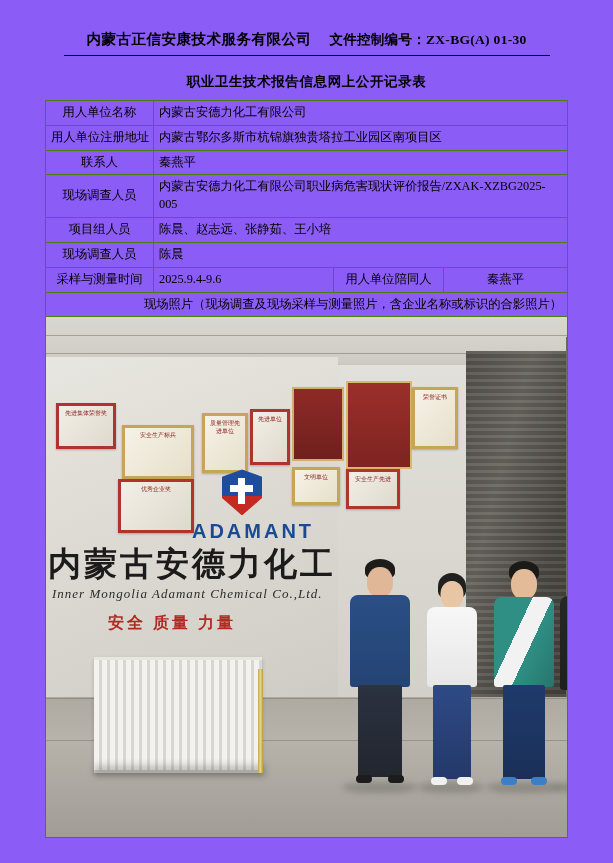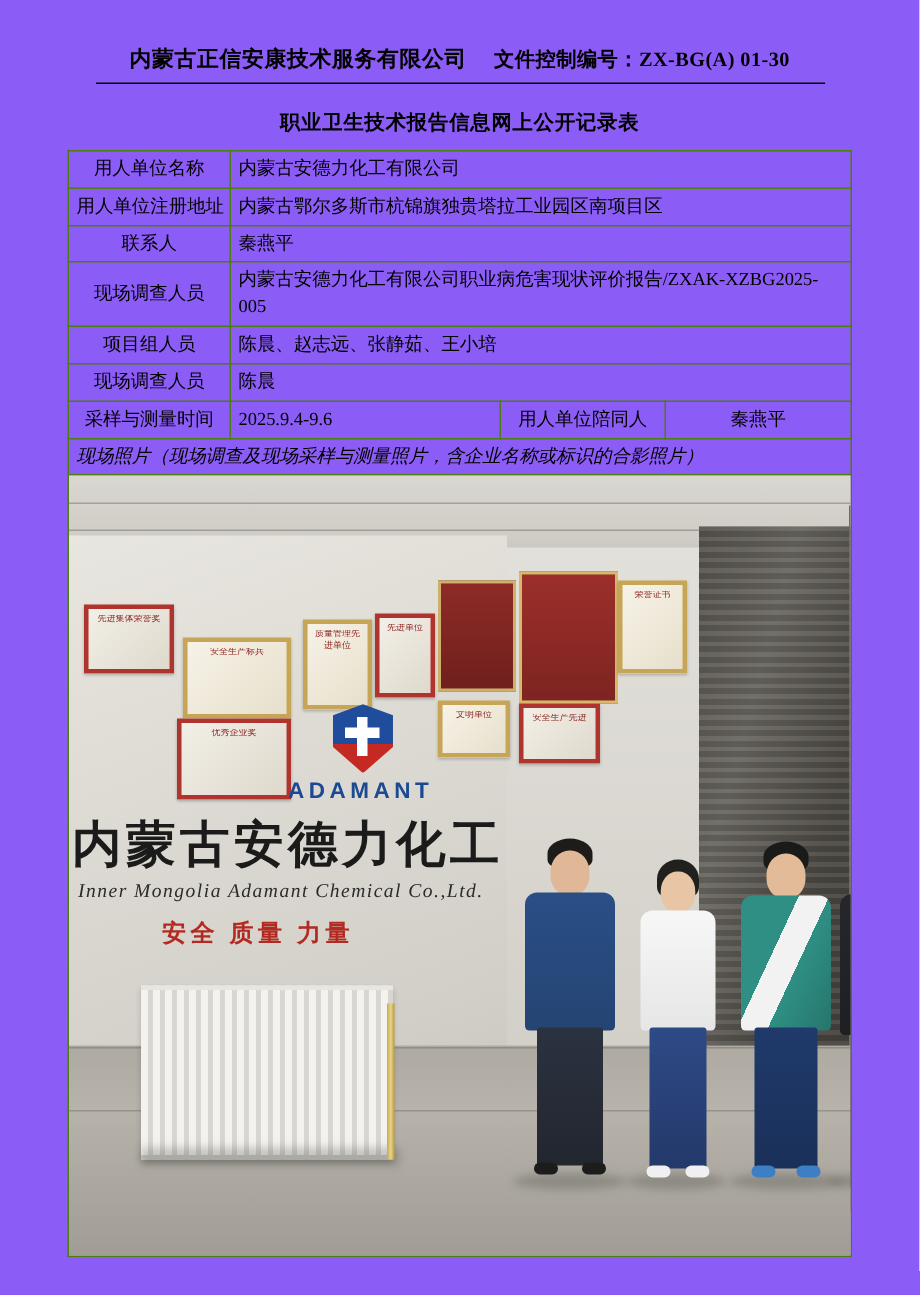--- a/index.html
+++ b/index.html
@@ -85,24 +85,23 @@
     width: 62px;
     font-size: 12.3px;
   }
   .row-tall {
     height: 33px;
   }
   .row-normal {
     height: 23px;
   }
   .photo-caption {
-    text-align: left;
+    text-align: right;
     font-size: 12px;
     padding: 4px 2px;
-    font-style: italic;
   }
   .photo-cell {
     padding: 0 !important;
     height: 520px;
     vertical-align: top;
   }
   .photo-wrap {
     position: relative;
     width: 100%;
     height: 520px;
@@ -210,21 +209,21 @@
   .logo-shield::before {
     content: "";
     position: absolute;
     left: 8px; top: 16px; width: 23px; height: 7px;
     background: #fff;
     z-index: 2;
   }
   .brand-adamant {
     position: absolute;
     left: 146px; top: 200px;
-    font-size: 15px;
+    font-size: 20px;
     font-weight: bold;
     letter-spacing: 3px;
     color: #1b4a93;
     font-family: "Liberation Sans", sans-serif;
   }
   .wall-big-cn {
     position: absolute;
     left: 2px; top: 224px;
     font-size: 33px;
     font-weight: bold;

